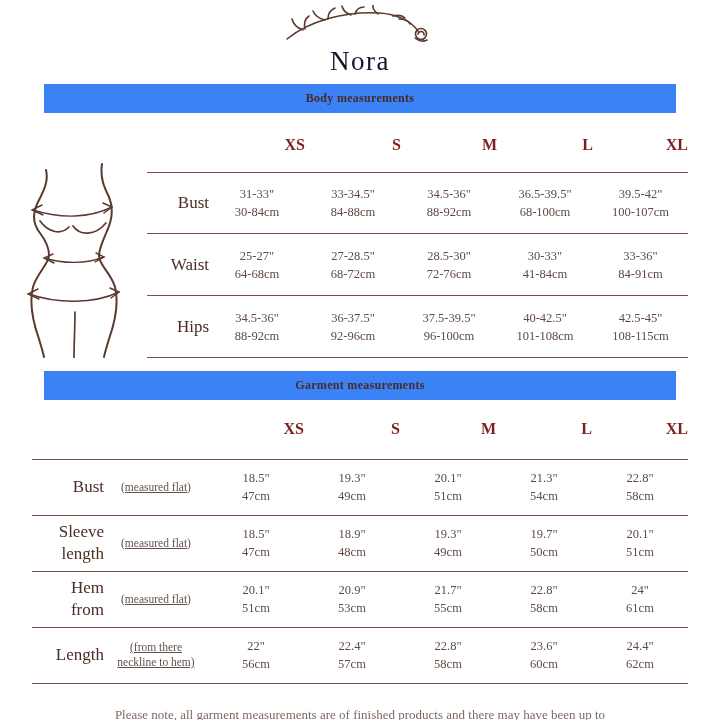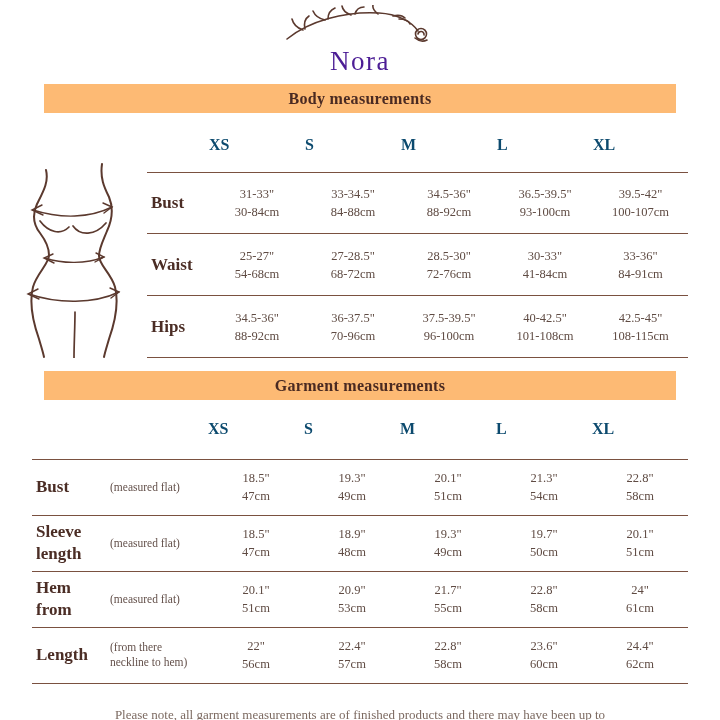--- a/index.html
+++ b/index.html
@@ -5,42 +5,42 @@
   * { margin:0; padding:0; box-sizing:border-box; }
   html,body { background:#ffffff; }
   .page {
     position:relative; width:720px; height:720px; overflow:hidden;
     background:#ffffff; font-family:"Liberation Serif", serif; color:#4c2e26;
   }
   .header { padding-top:5px; text-align:center; }
   .branch-svg { display:block; margin:0 auto; }
   .brand-title {
     font-size:27px; font-weight:400; letter-spacing:1.5px;
-    color:#4c1d95; margin:1px 0 7px; text-align:center;
+    color:#0f172a; margin:1px 0 7px; text-align:center;
   }
   .band {
-    margin:0 44px; height:29px; line-height:29px; background:#fdba74;
-    text-align:center; font-size:16px; font-weight:bold; color:#4a2a22;
+    margin:0 44px; height:29px; line-height:29px; background:#3b82f6;
+    text-align:center; font-size:12px; font-weight:bold; color:#4a2a22;
     letter-spacing:.3px;
   }
   .body-flex { display:flex; margin-top:5px; padding-right:32px; }
   .figure-pane { width:147px; flex:0 0 147px; }
   .torso-svg { display:block; margin:44px 0 0 16px; }
   table { border-collapse:collapse; table-layout:fixed; }
   .body-table { width:541px; }
   .garment-table { width:656px; margin:0 32px; }
   thead tr, tbody tr { border-bottom:1px solid #7a5140; }
   th, td { vertical-align:middle; }
-  .size-th { font-size:16px; font-weight:bold; color:#0c4a6e; text-align:left; }
+  .size-th { font-size:16px; font-weight:bold; color:#7f1d1d; text-align:right; }
   .body-table thead tr { height:54px; }
   .body-table tbody tr { height:57px; }
   .garment-table thead tr { height:59px; }
   .garment-table tbody tr { height:56px; }
-  .row-label { font-size:17px; font-weight:bold; color:#4b2d25; text-align:left; padding-left:4px; line-height:22px; }
-  .note-cell { font-size:11.5px; color:#63504a; text-align:left; line-height:15px; padding:11px 6px; }
+  .row-label { font-size:17px; font-weight:normal; color:#4b2d25; text-align:right; padding-left:4px; line-height:22px; }
+  .note-cell { font-size:11.5px; color:#63504a; text-align:center; line-height:15px; padding:11px 6px;text-decoration:underline; }
   .val { text-align:center; }
   .val .in, .val .cm { font-size:12.5px; color:#5f4b43; line-height:18px; text-align:center; }
   .band.second { margin-top:13px; }
   .footnote {
     margin-top:21px; text-align:center; font-size:13px; line-height:20px; color:#7c6a61;
   }
 </style>
 </head>
 <body>
 
@@ -122,32 +122,32 @@
           <td class="val">
               <div class="in">33-34.5"</div>
               <div class="cm">84-88cm</div>
             </td>
           <td class="val">
               <div class="in">34.5-36"</div>
               <div class="cm">88-92cm</div>
             </td>
           <td class="val">
               <div class="in">36.5-39.5"</div>
-              <div class="cm">93-100cm</div>
+              <div class="cm">68-100cm</div>
             </td>
           <td class="val">
               <div class="in">39.5-42"</div>
               <div class="cm">100-107cm</div>
             </td>
         </tr>
         <tr>
           <th class="row-label">Waist</th>
           <td class="val">
               <div class="in">25-27"</div>
-              <div class="cm">54-68cm</div>
+              <div class="cm">64-68cm</div>
             </td>
           <td class="val">
               <div class="in">27-28.5"</div>
               <div class="cm">68-72cm</div>
             </td>
           <td class="val">
               <div class="in">28.5-30"</div>
               <div class="cm">72-76cm</div>
             </td>
           <td class="val">
@@ -160,21 +160,21 @@
             </td>
         </tr>
         <tr>
           <th class="row-label">Hips</th>
           <td class="val">
               <div class="in">34.5-36"</div>
               <div class="cm">88-92cm</div>
             </td>
           <td class="val">
               <div class="in">36-37.5"</div>
-              <div class="cm">70-96cm</div>
+              <div class="cm">92-96cm</div>
             </td>
           <td class="val">
               <div class="in">37.5-39.5"</div>
               <div class="cm">96-100cm</div>
             </td>
           <td class="val">
               <div class="in">40-42.5"</div>
               <div class="cm">101-108cm</div>
             </td>
           <td class="val">

